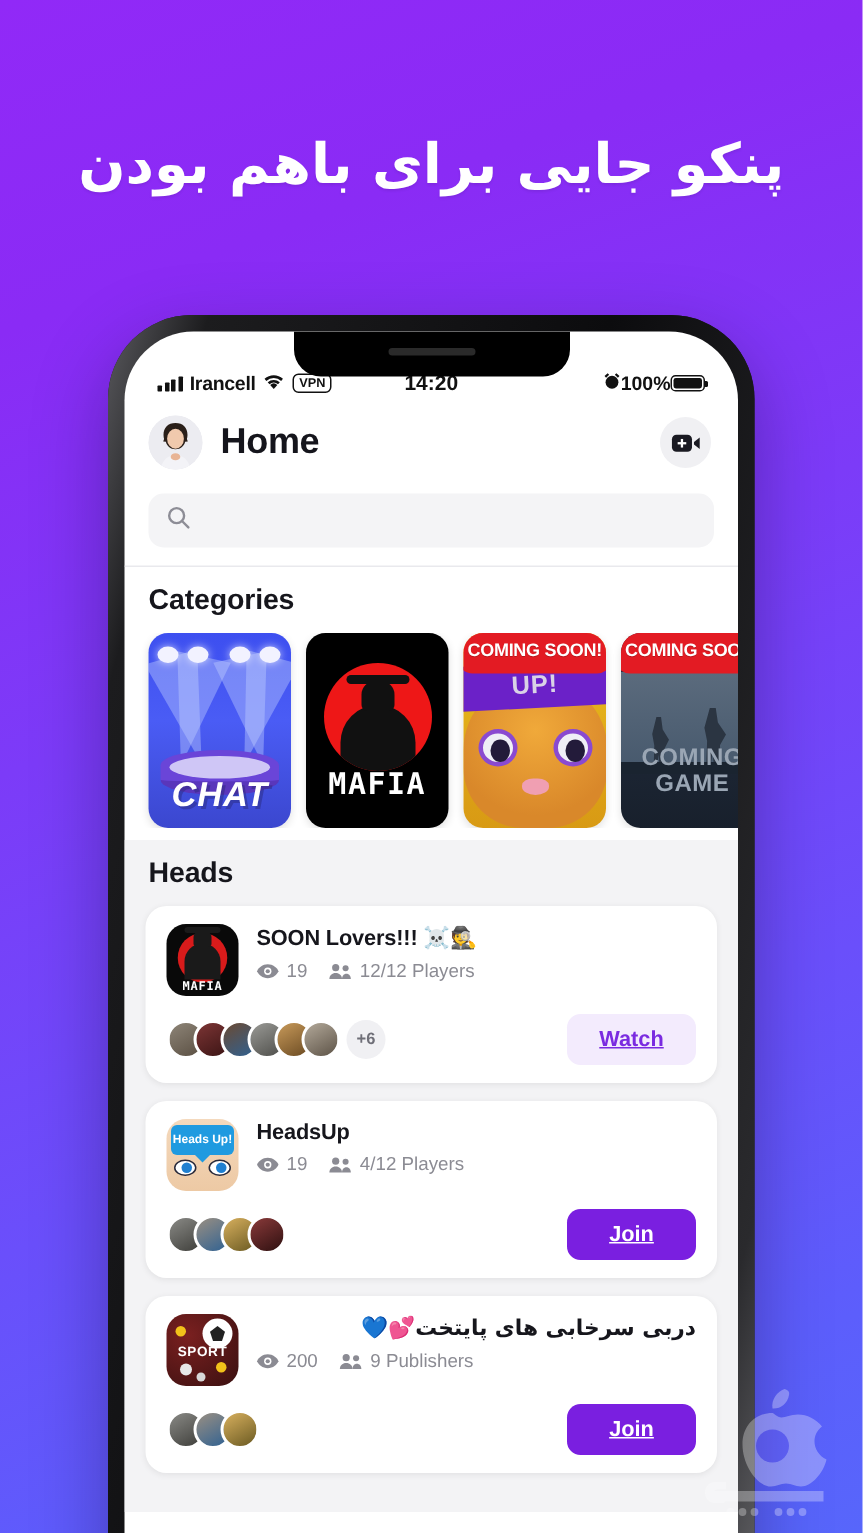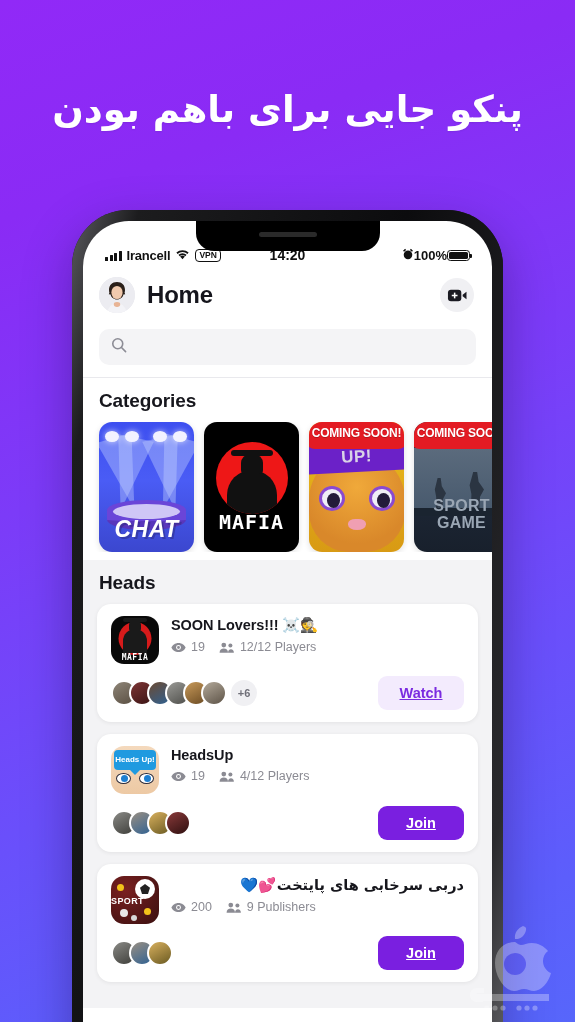--- a/index.html
+++ b/index.html
@@ -388,21 +388,21 @@
   .ri-heads .band::after { content:""; position: absolute; left: 50%; bottom: -5px; transform: translateX(-50%); border-left: 6px solid transparent; border-right: 6px solid transparent; border-top: 6px solid #1f9ae0; }
   .ri-heads .band span { display:block; text-align:center; color:#fff; font-size:8px; font-weight:bold; line-height:20px; }
   .ri-heads .eye { position: absolute; bottom: 10px; width: 15px; height: 11px; background: #fff; border-radius: 50%; border: 1.5px solid #2a2a3a; }
   .ri-heads .eye.l { left: 5px; }
   .ri-heads .eye.r { right: 5px; }
   .ri-heads .eye::after { content:""; position:absolute; left: 4px; top: 1px; width: 7px; height: 7px; background:#1f7fd0; border-radius:50%; }
   
   .ri-sport { background: radial-gradient(circle at 30% 30%, #7a2020 0%, #3a1010 100%); }
   .ri-sport .ball { position: absolute; top: 3px; right: 4px; width: 20px; height: 20px; background: #fff; border-radius: 50%; }
   .ri-sport .ball::after { content:""; position:absolute; inset: 5px; background:#222; clip-path: polygon(50% 0,100% 38%,80% 100%,20% 100%,0 38%); }
-  .ri-sport .t { position: absolute; top: 20px; left: 0; right: 0; color: #fff; font-size: 9px; font-weight: bold; letter-spacing: .4px; }
+  .ri-sport .t { position: absolute; top: 20px; left: 0; right: 0; text-align: center; color: #fff; font-size: 9px; font-weight: bold; letter-spacing: .4px; }
   .ri-sport .d { position: absolute; border-radius: 50%; }
 
   .room-meta { flex: 1; min-width: 0; padding-top: 1px; }
   .room-name {
     font-size: 14.5px; font-weight: bold; color: #16161c;
     white-space: nowrap; overflow: hidden; text-overflow: ellipsis;
     letter-spacing: -.1px;
   }
   .room-name.rtl { direction: rtl; text-align: right; font-family: "DejaVu Sans", sans-serif; }
   .room-stats { display: flex; align-items: center; gap: 14px; margin-top: 6px; color: #8b8b93; font-size: 12.5px; }
@@ -562,21 +562,21 @@
         </div>
         <div class="ribbon">COMING SOON!</div>
       </div>
 
       <div class="cat-card cat-game">
         <div class="game-scene">
           <div class="hiker a"></div>
           <div class="hiker b"></div>
           <div class="game-ground"></div>
         </div>
-        <div class="cat-label-game">SPORT GAME</div>
+        <div class="cat-label-game">COMING GAME</div>
         <div class="ribbon">COMING SOON!</div>
       </div>
     </div>
 
     <div class="rooms-wrap">
       <div class="section-title">Heads</div>
 
       <div class="room-card">
         <div class="room-top">
           <div class="room-icon ri-mafia">

